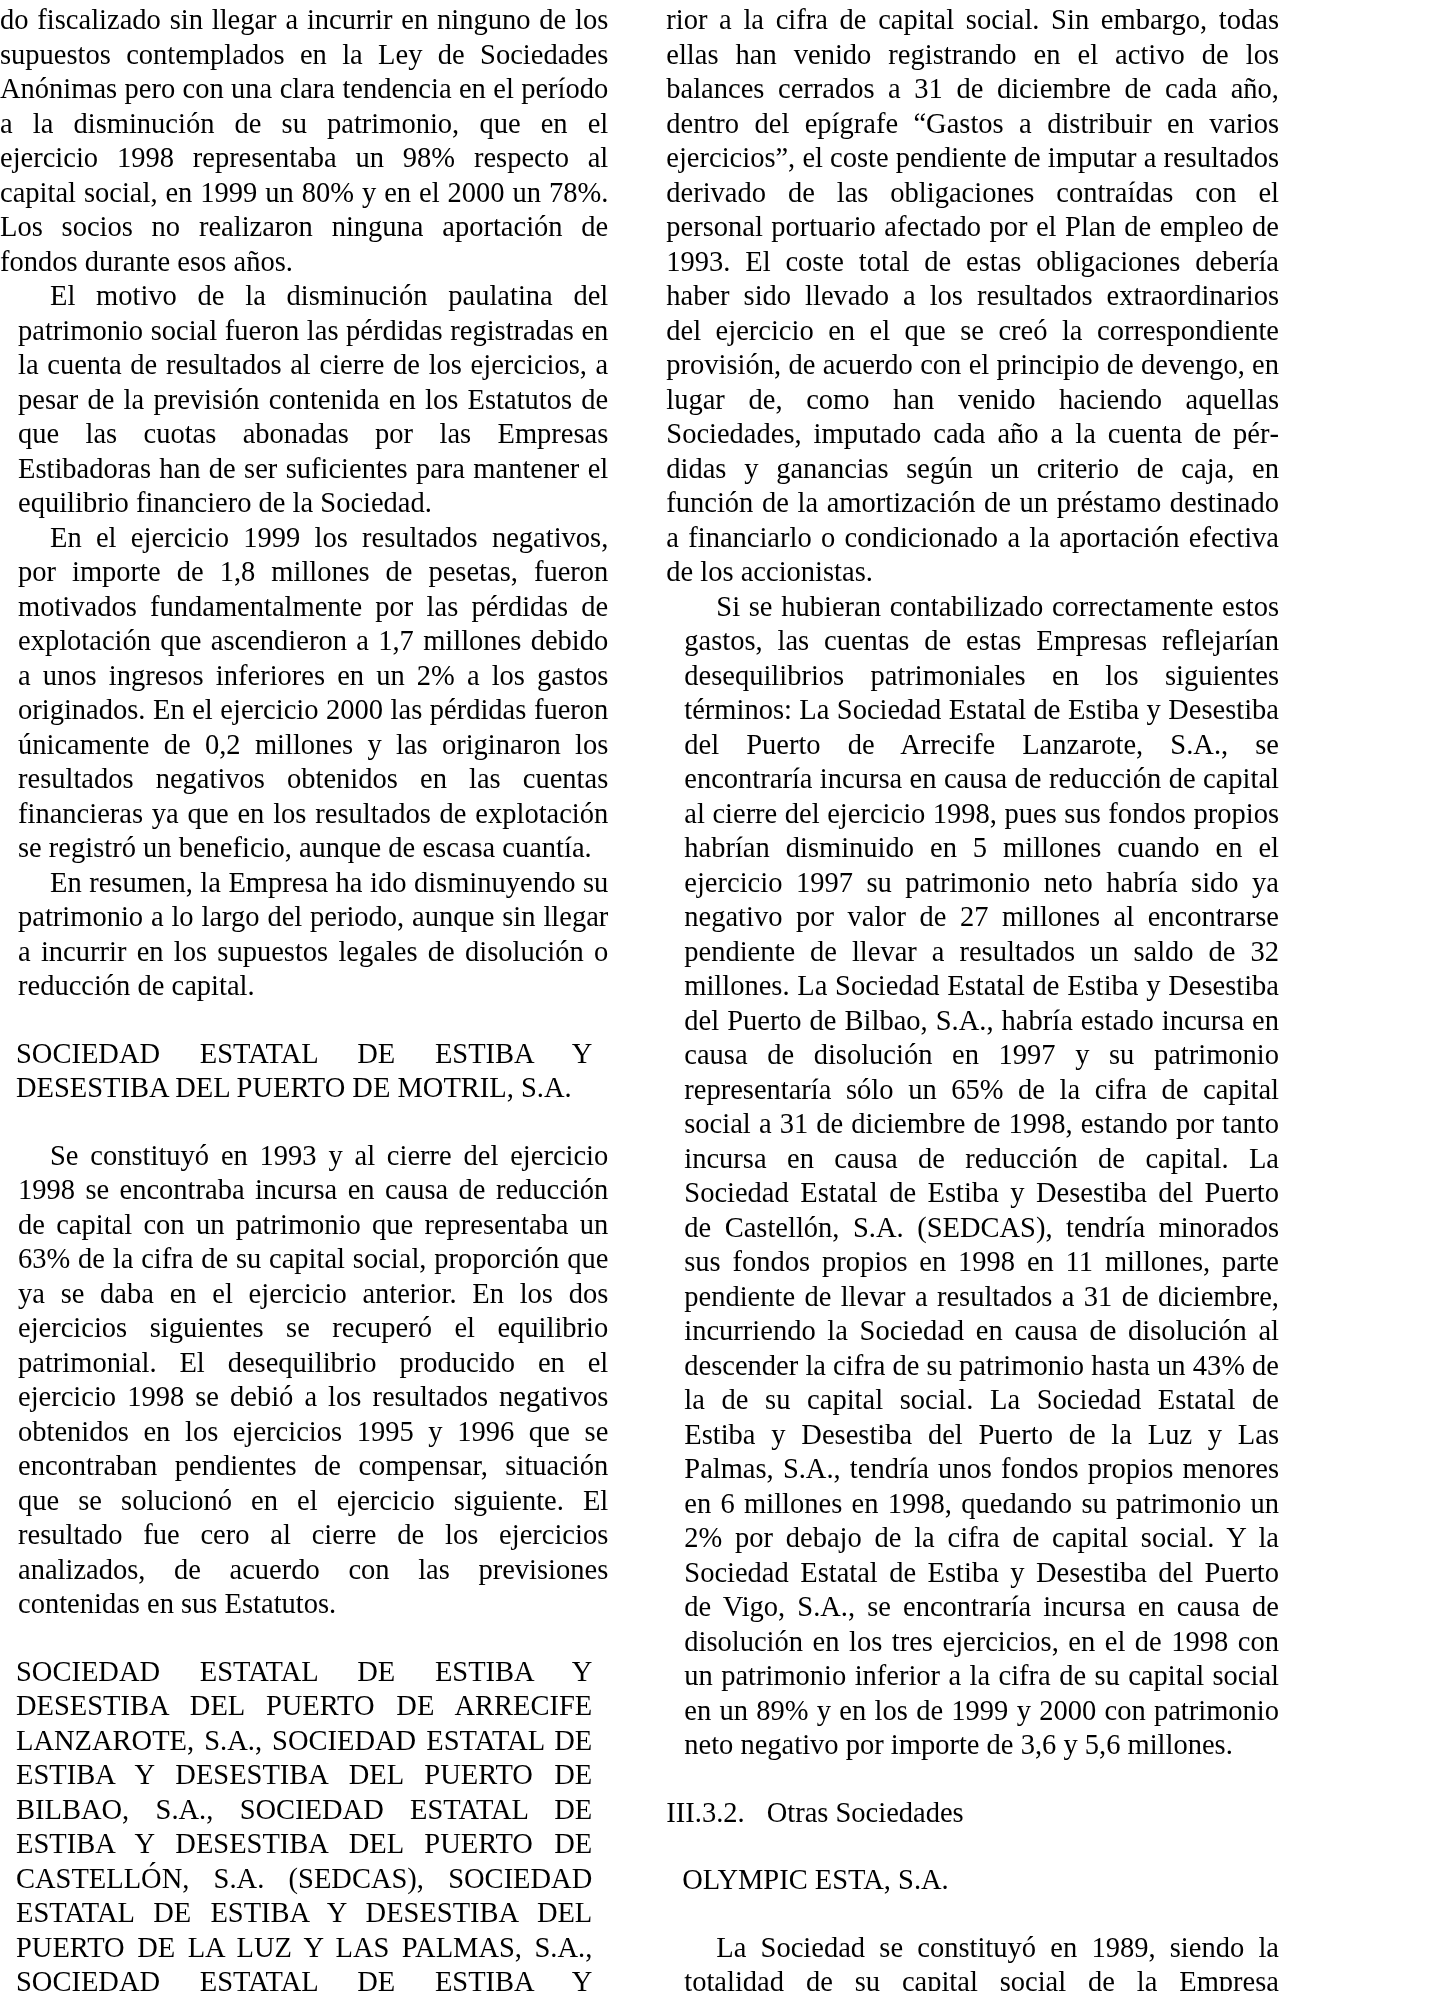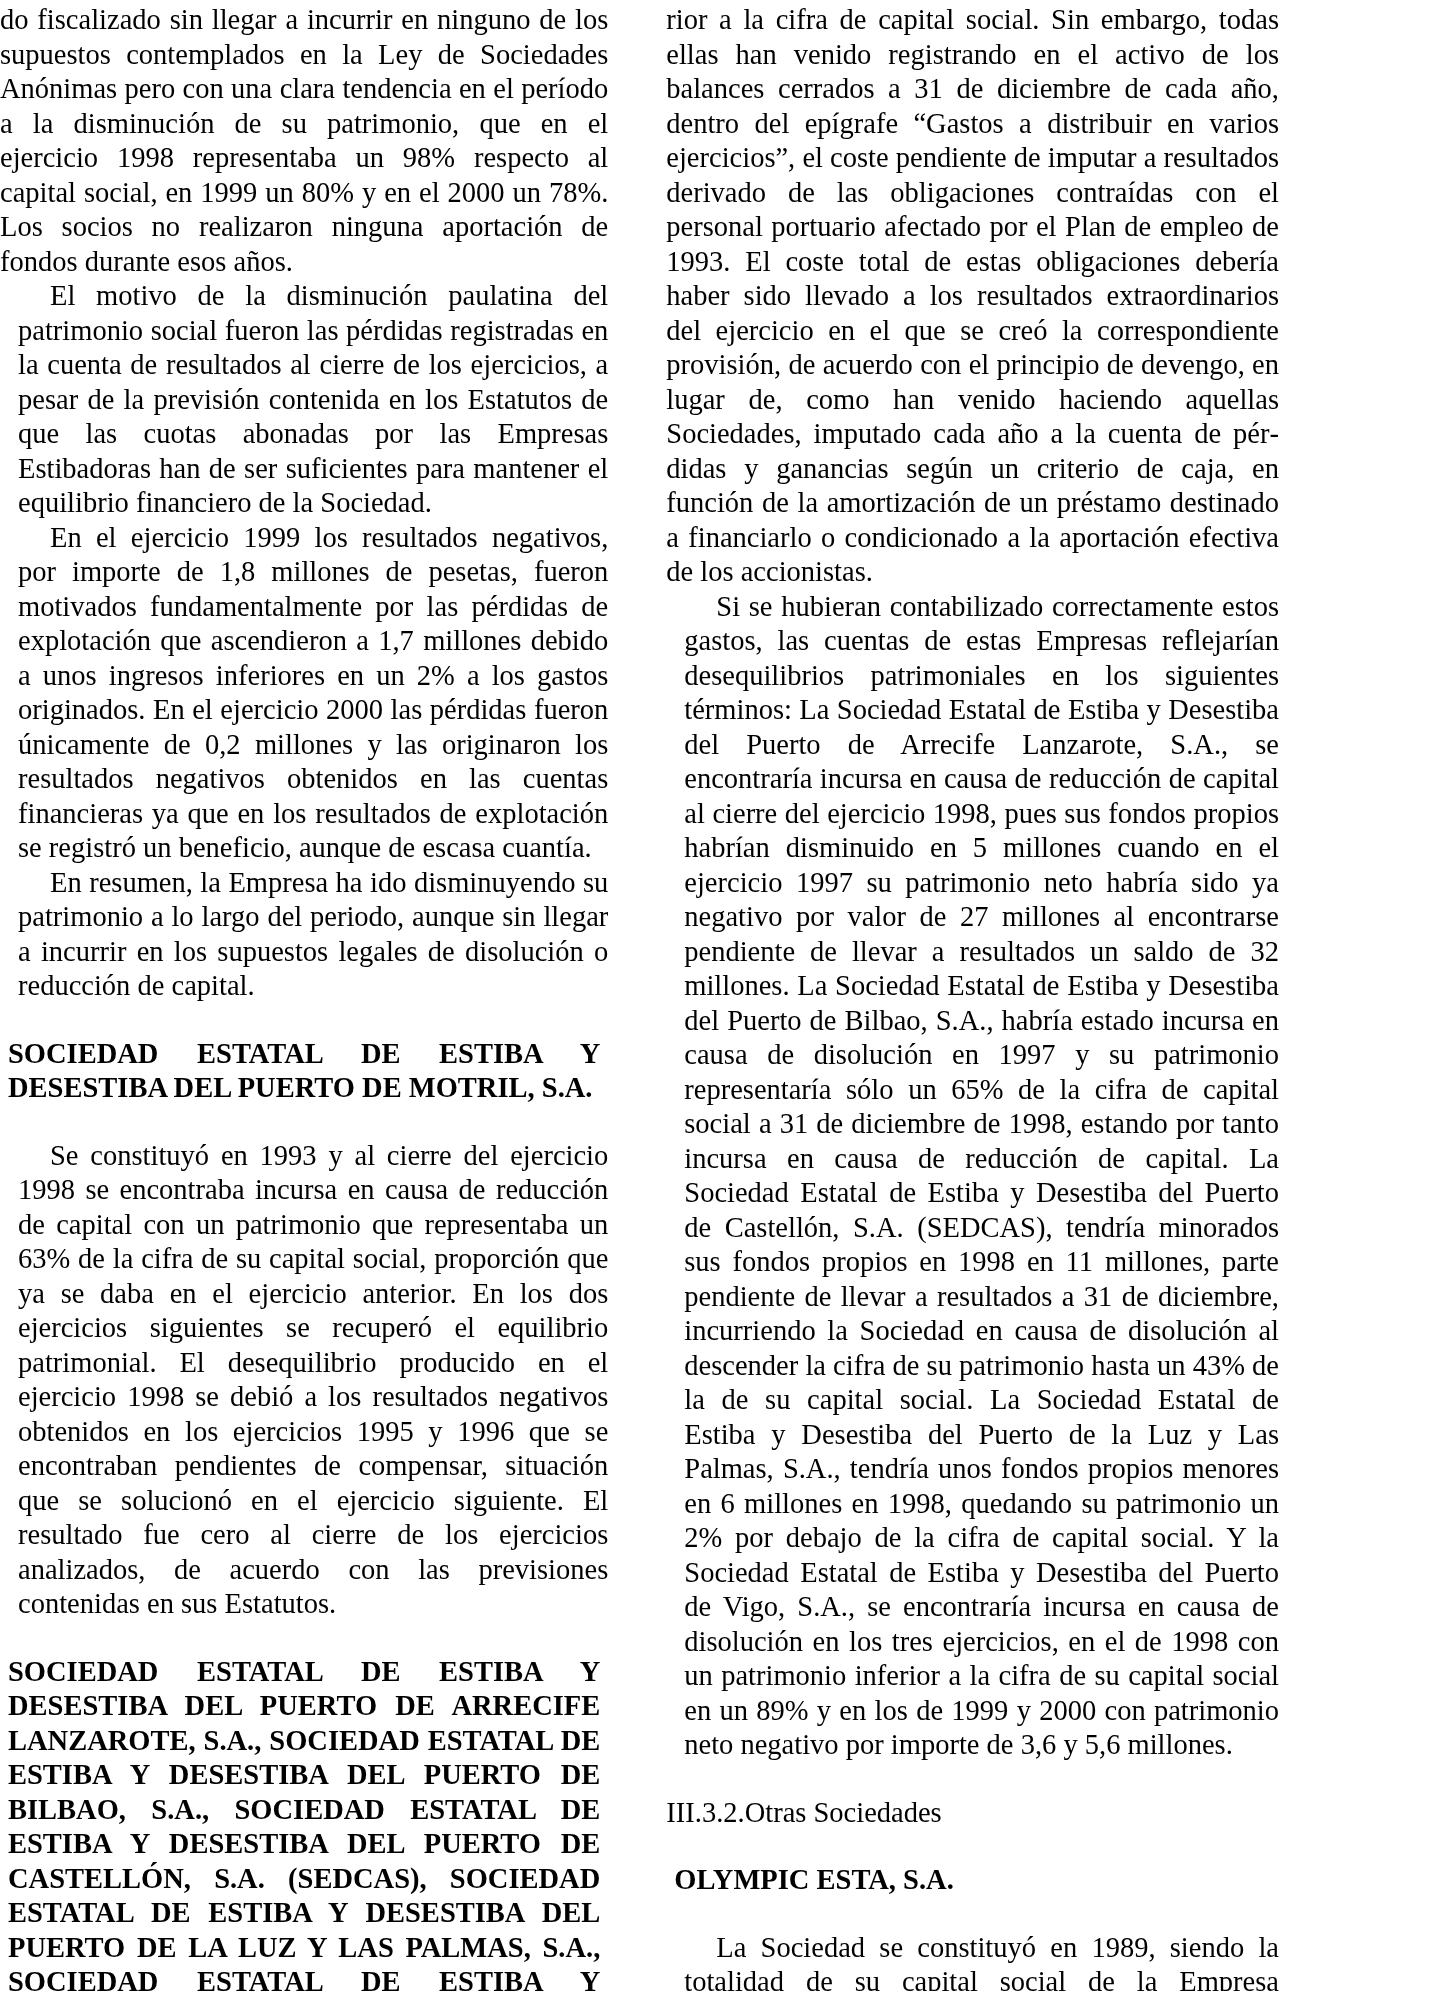--- a/index.html
+++ b/index.html
@@ -21,27 +21,27 @@
   .col-left  { width: 684px; margin-right: 58px; }
   .col-right { width: 689px; }
   .para {
     margin: 0;
     text-align: justify;
     hyphens: manual;
     -webkit-hyphens: manual;
   }
   .para.indent { text-indent: 32px; padding-left: 18px; }
   .heading {
-    margin: 33px 8px;
+    margin: 33px 16px;
     text-align: justify;
-    font-weight: bold;
+    font-weight: normal;
     hyphens: manual;
   }
   .num-heading { margin: 33px 0; font-weight: normal; }
-  .num-heading .hn-title { }
+  .num-heading .hn-title { margin-left: 22px; }
 </style>
 </head>
 <body>
 
 <div class="page">
   <div class="col col-left">
       <p class="para">do fiscalizado sin llegar a incurrir en ninguno de los supuestos contemplados en la Ley de Sociedades Anó­nimas pero con una clara tendencia en el período a la disminución de su patrimonio, que en el ejercicio 1998 representaba un 98% respecto al capital social, en 1999 un 80% y en el 2000 un 78%. Los socios no realizaron ninguna aportación de fondos durante esos años.</p>
       <p class="para indent">El motivo de la disminución paulatina del patrimo­nio social fueron las pérdidas registradas en la cuenta de resultados al cierre de los ejercicios, a pesar de la previsión contenida en los Estatutos de que las cuotas abonadas por las Empresas Estibadoras han de ser sufi­cientes para mantener el equilibrio financiero de la Sociedad.</p>
       <p class="para indent">En el ejercicio 1999 los resultados negativos, por importe de 1,8 millones de pesetas, fueron motivados fundamentalmente por las pérdidas de explotación que ascendieron a 1,7 millones debido a unos ingresos infe­riores en un 2% a los gastos originados. En el ejercicio 2000 las pérdidas fueron únicamente de 0,2 millones y las originaron los resultados negativos obtenidos en las cuentas financieras ya que en los resultados de explota­ción se registró un beneficio, aunque de escasa cuantía.</p>
       <p class="para indent">En resumen, la Empresa ha ido disminuyendo su patrimonio a lo largo del periodo, aunque sin llegar a incurrir en los supuestos legales de disolución o reduc­ción de capital.</p>

